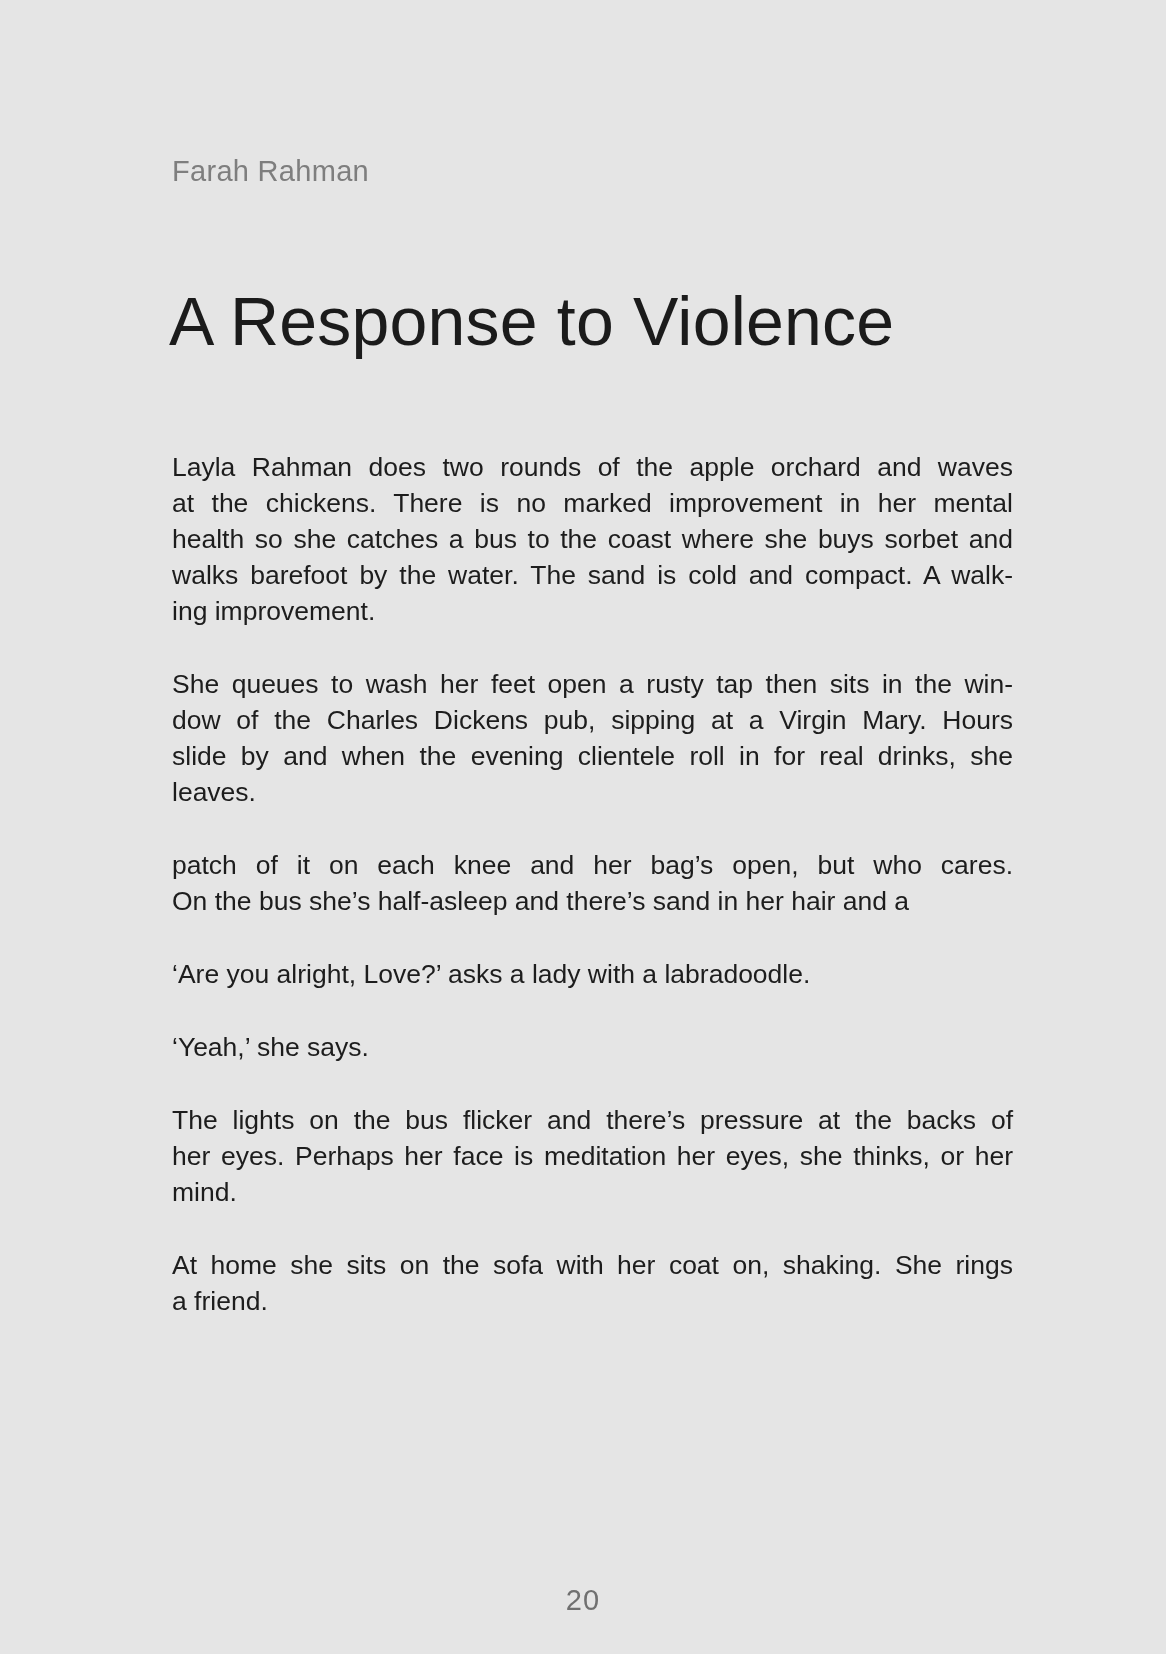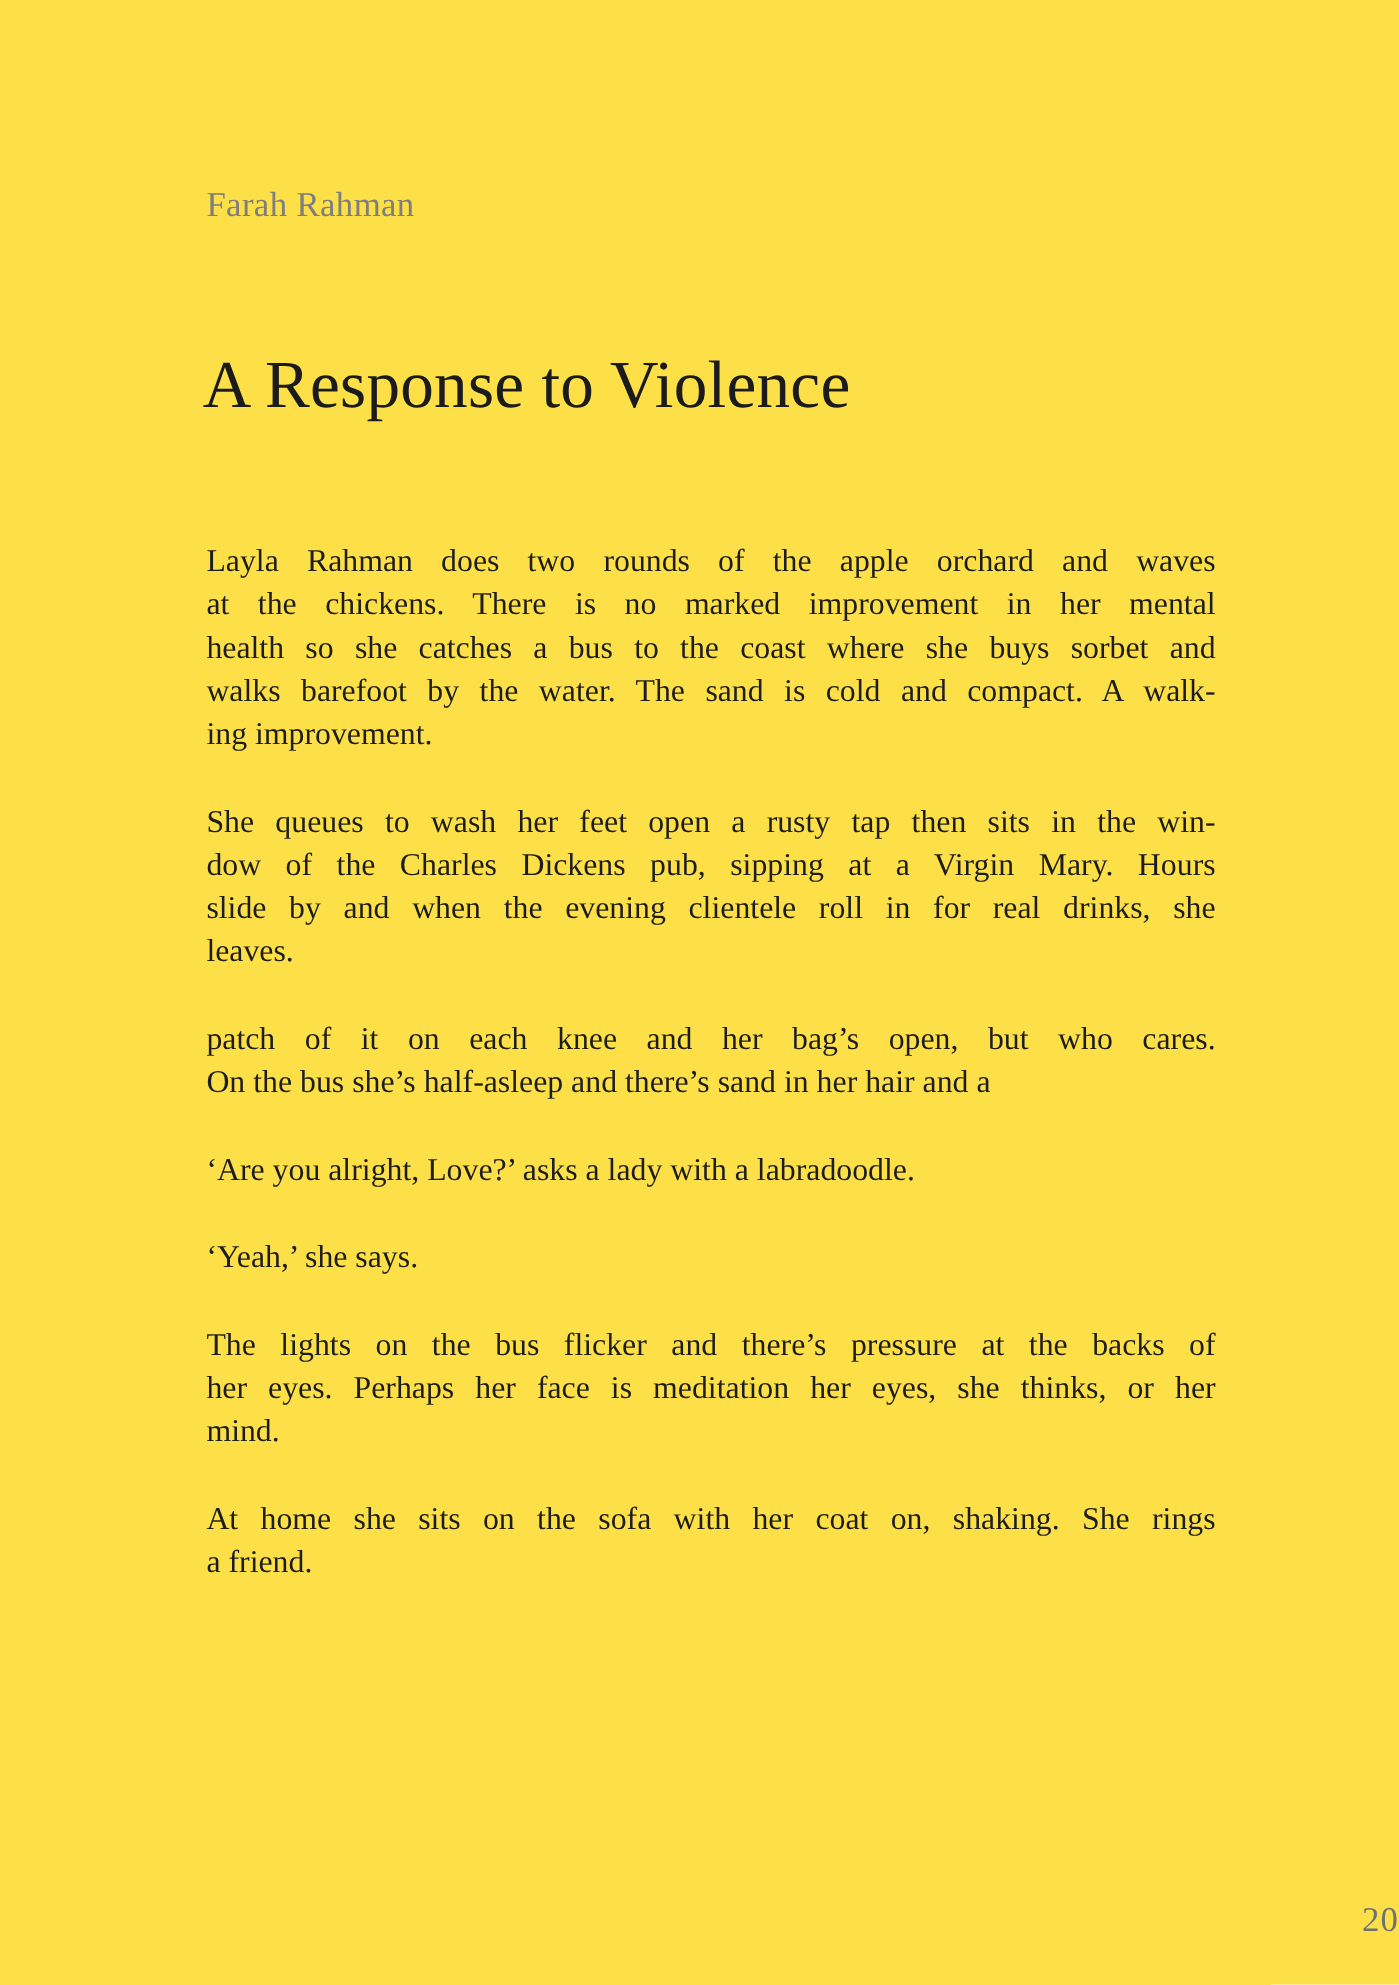--- a/index.html
+++ b/index.html
@@ -4,39 +4,39 @@
 <style>
   html, body {
     margin: 0;
     padding: 0;
     background: #ffffff;
   }
   .page {
     position: relative;
     width: 1166px;
     height: 1654px;
-    background: #fde047;
-    font-family: Liberation Serif, serif;
+    background: #e5e5e5;
+    font-family: Liberation Sans, sans-serif;
     overflow: hidden;
   }
   .author {
     position: absolute;
     top: 154px;
     left: 172px;
     font-size: 29px;
     line-height: 1.2;
     color: #7e7e7e;
     letter-spacing: 0.3px;
   }
   .title {
     position: absolute;
     top: 290px;
     left: 169px;
     margin: 0;
-    font-size: 56px;
+    font-size: 68px;
     line-height: 62px;
     font-weight: 400;
     color: #1b1b1b;
     letter-spacing: 0.2px;
     white-space: nowrap;
   }
   .body {
     position: absolute;
     top: 438px;
     left: 172px;
@@ -55,21 +55,21 @@
     text-align-last: justify;
   }
   .line:last-child {
     text-align-last: left;
   }
   .pagenum {
     position: absolute;
     top: 1584px;
     left: 0;
     width: 1166px;
-    text-align: right;
+    text-align: center;
     font-size: 29px;
     color: #707070;
     letter-spacing: 1px;
   }
 </style>
 </head>
 <body>
 
 <div class="page">
 

